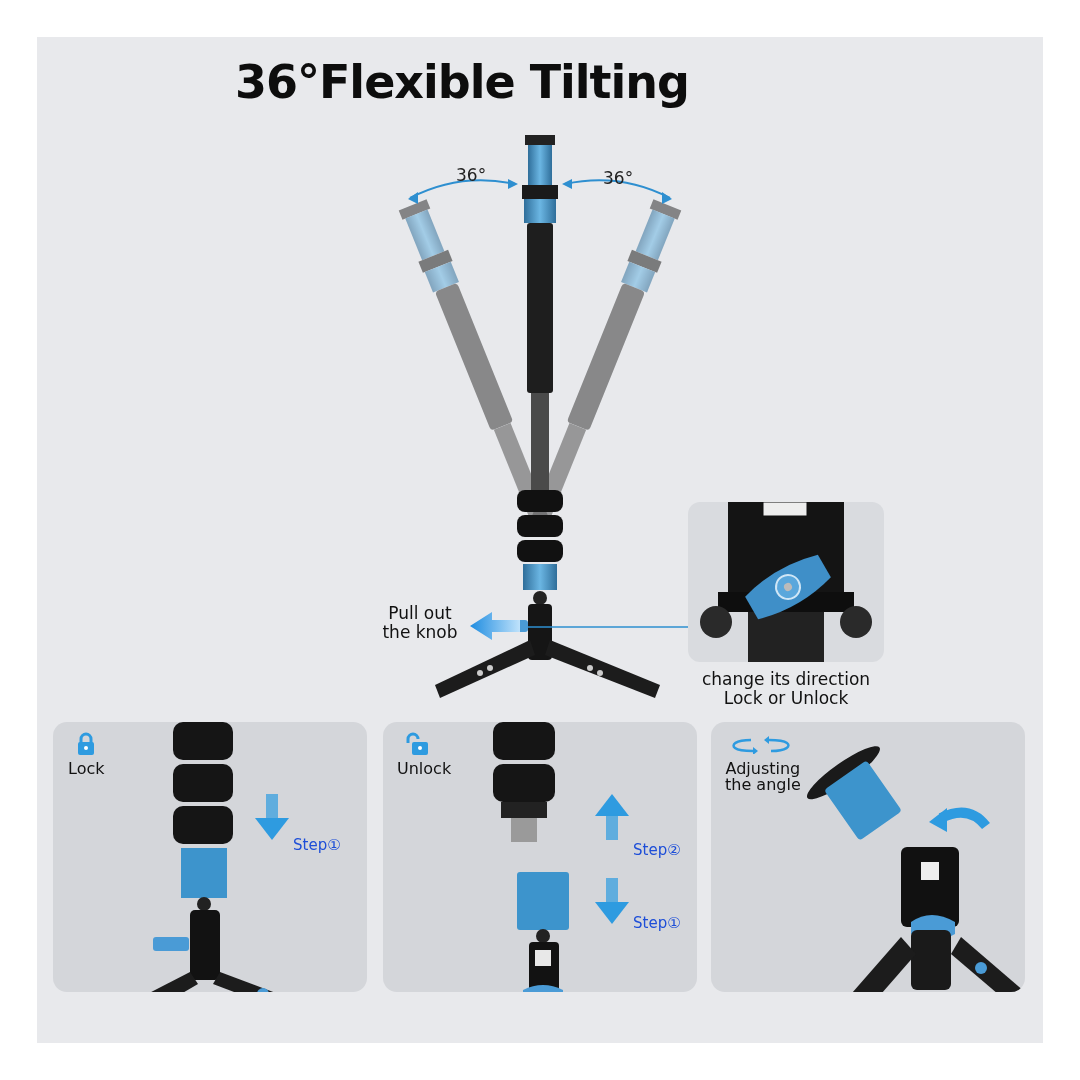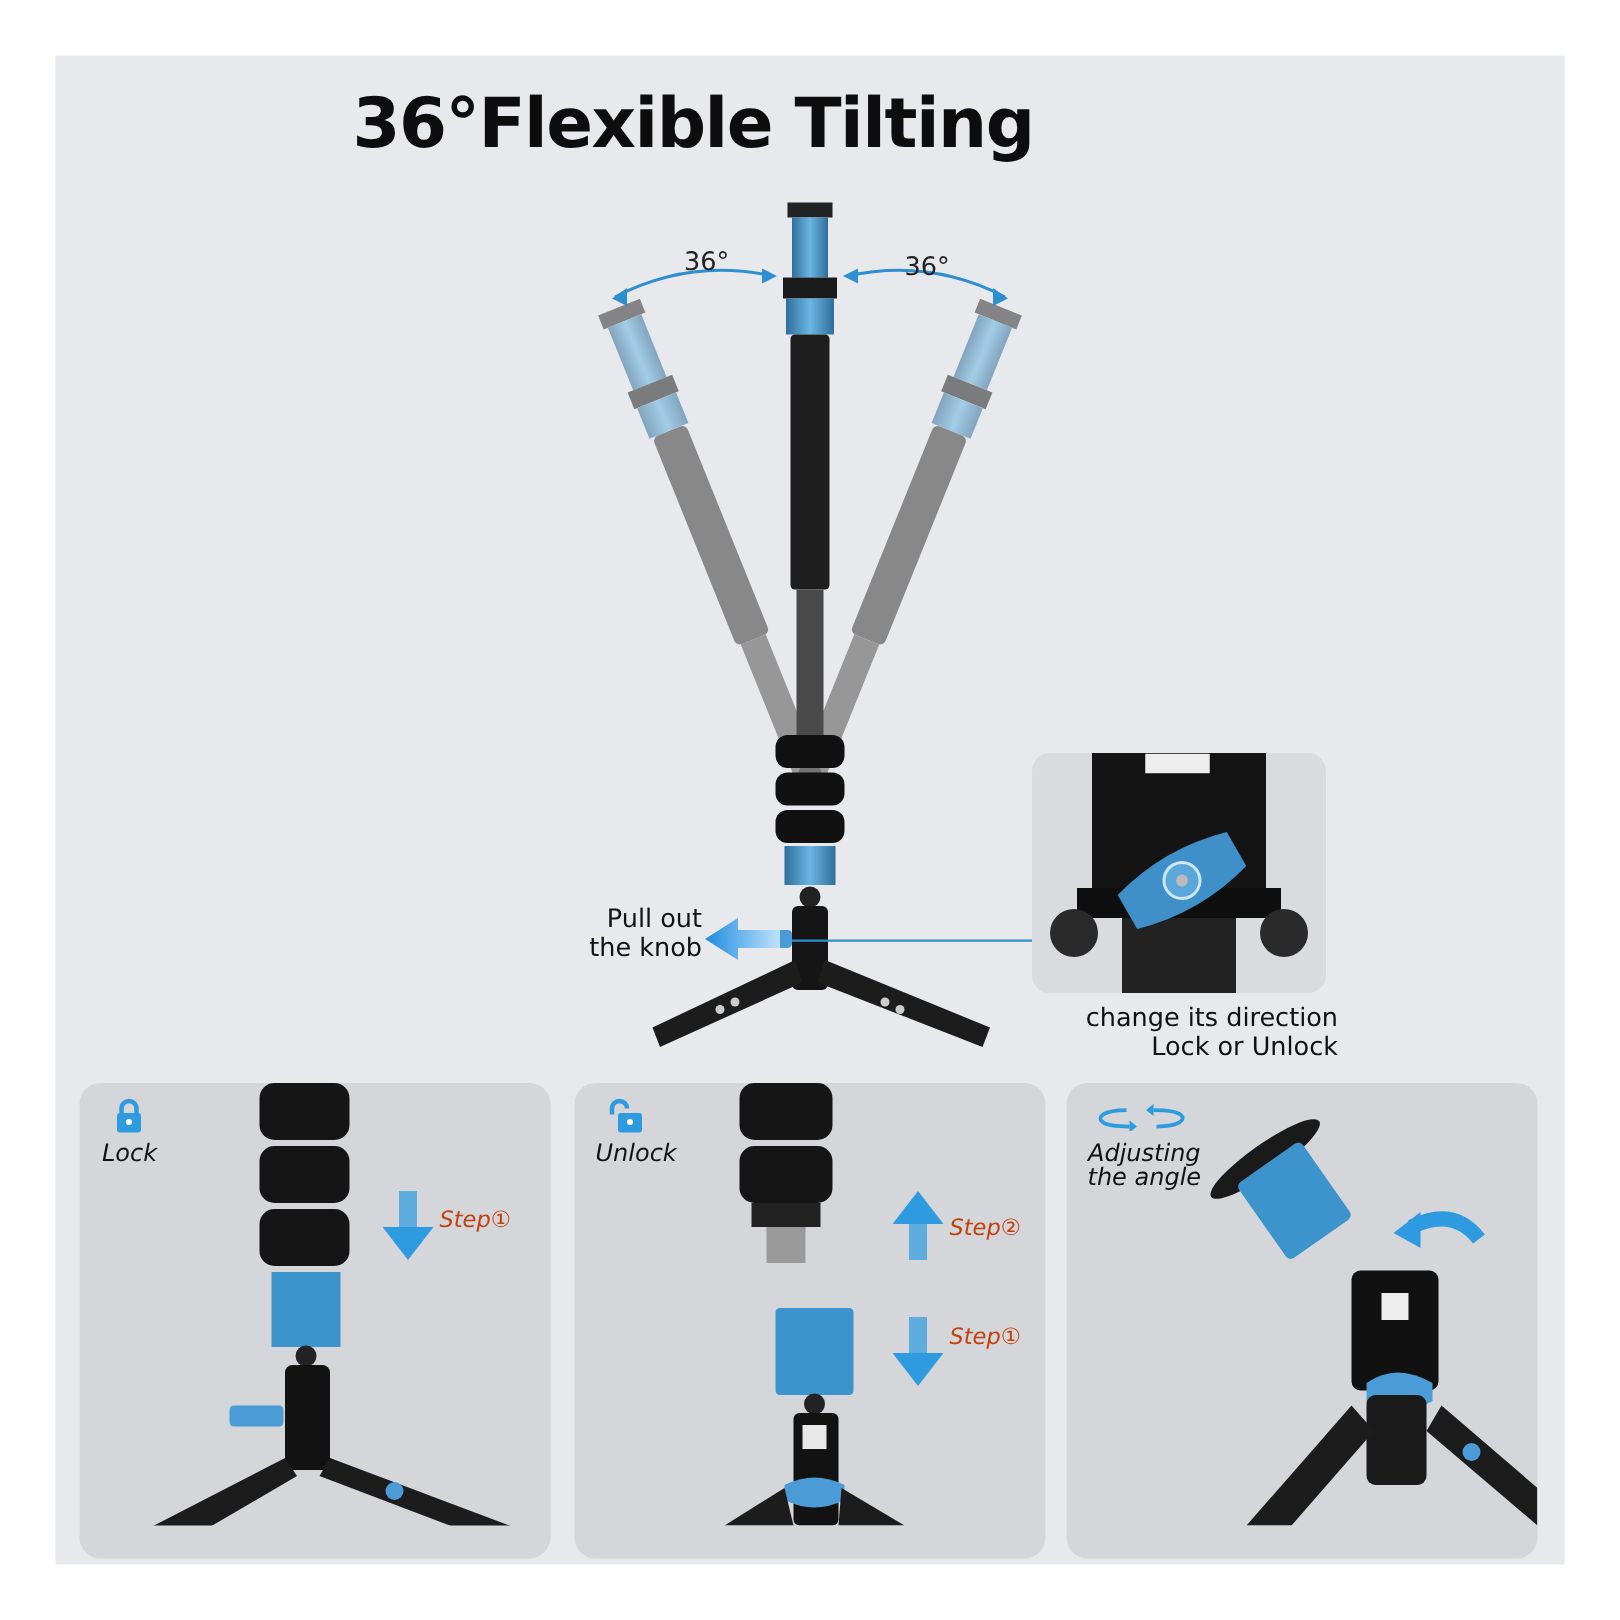--- a/index.html
+++ b/index.html
@@ -2,24 +2,24 @@
 <html><head>
 <meta charset="utf-8">
 <style>
   html, body { margin:0; padding:0; }
   body { width:1080px; height:1080px; background:#ffffff; position:relative; overflow:hidden;
          font-family:"DejaVu Sans", sans-serif; color:#111; }
   .canvas { position:absolute; left:37px; top:37px; width:1006px; height:1006px; background:#e8e9ec; }
   .title { position:absolute; left:0; top:55px; width:924px; text-align:center; font-size:46px; font-weight:bold; letter-spacing:-1px; color:#0d0d0d; }
   .abs { position:absolute; }
   .angle-label { font-size:17px; color:#222; }
-  .caption { font-size:17px; text-align:right; line-height:19px; color:#111; }
-  .panel { position:absolute; top:722px; width:314px; height:317px; background:#d4d6da; border-radius:14px; overflow:hidden;font-style:italic; }
+  .caption { font-size:17px; text-align:center; line-height:19px; color:#111; }
+  .panel { position:absolute; top:722px; width:314px; height:270px; background:#d4d6da; border-radius:14px; overflow:hidden; }
   .panel-label { position:absolute; font-size:16px; color:#111; line-height:16px; }
-  .step { position:absolute; font-size:15px; color:#c2410c; }
+  .step { position:absolute; font-size:15px; color:#1d4ed8;margin-top:32px; }
   .inset { position:absolute; left:688px; top:502px; width:196px; height:160px; background:#d9dbdf; border-radius:12px; overflow:hidden; }
 </style>
 </head>
 <body>
 
 <div class="canvas"></div>
 
 <div class="title">36°Flexible Tilting</div>
 
 <svg class="abs" style="left:340px;top:120px;" width="400" height="590">

